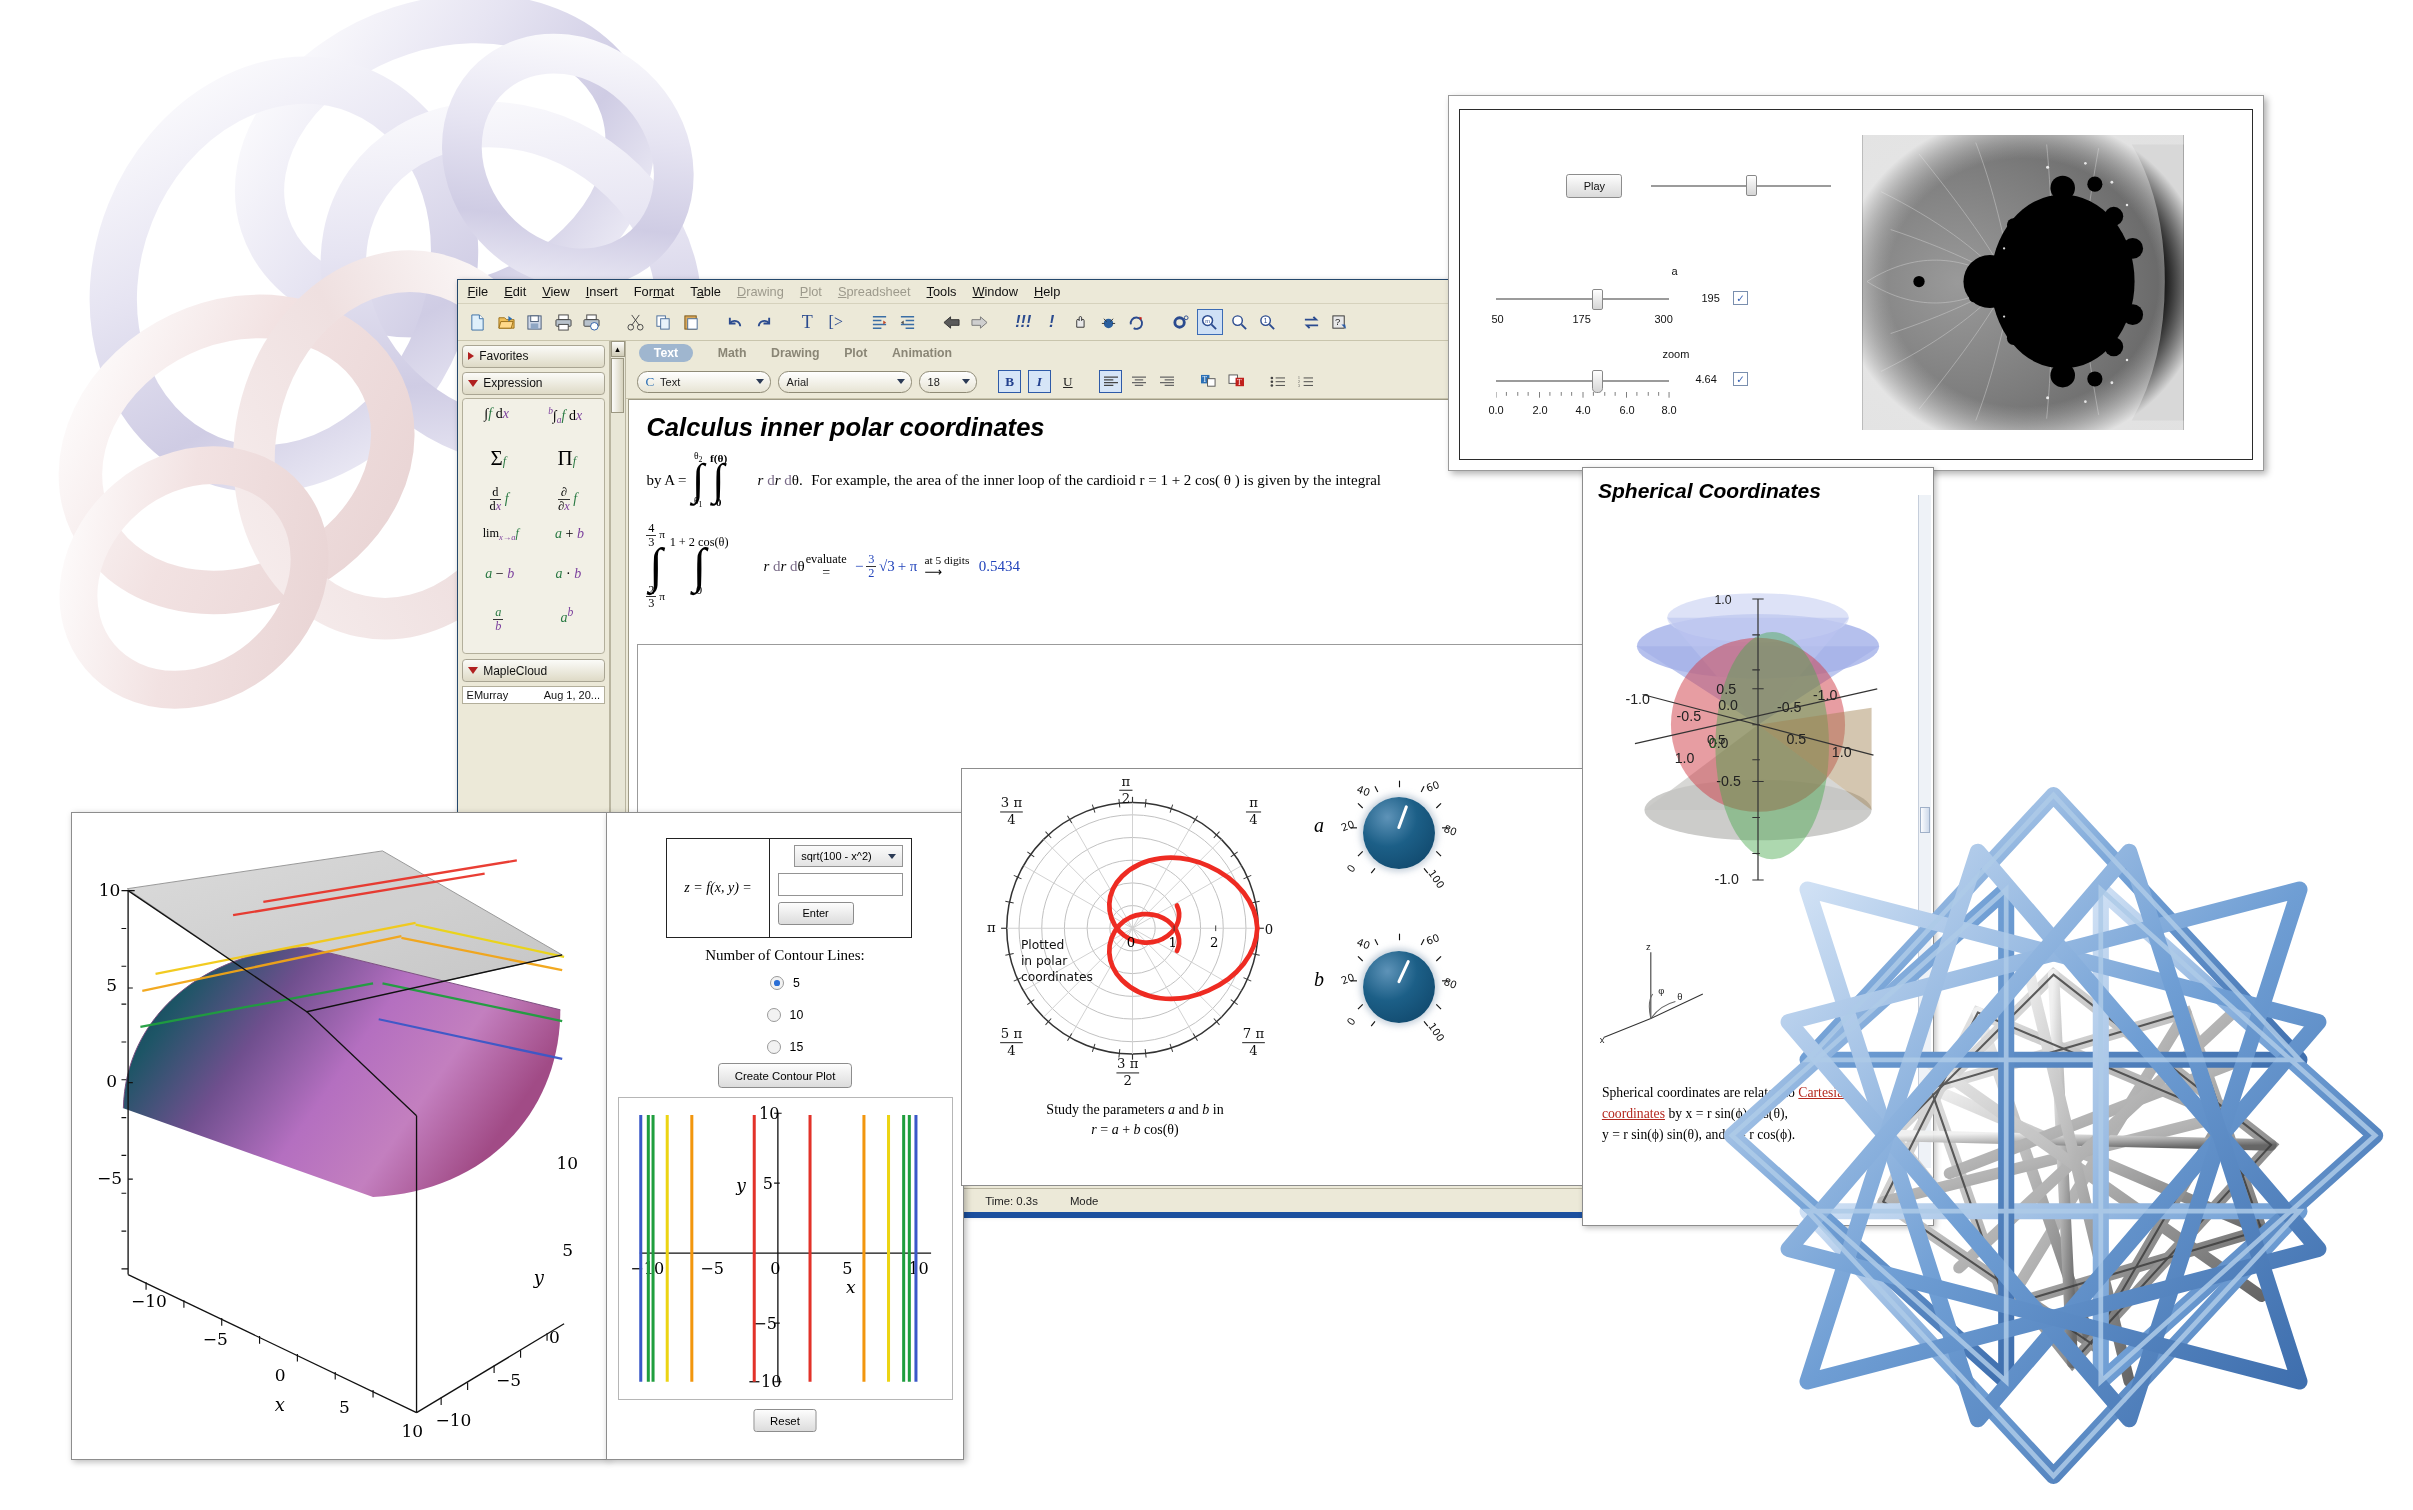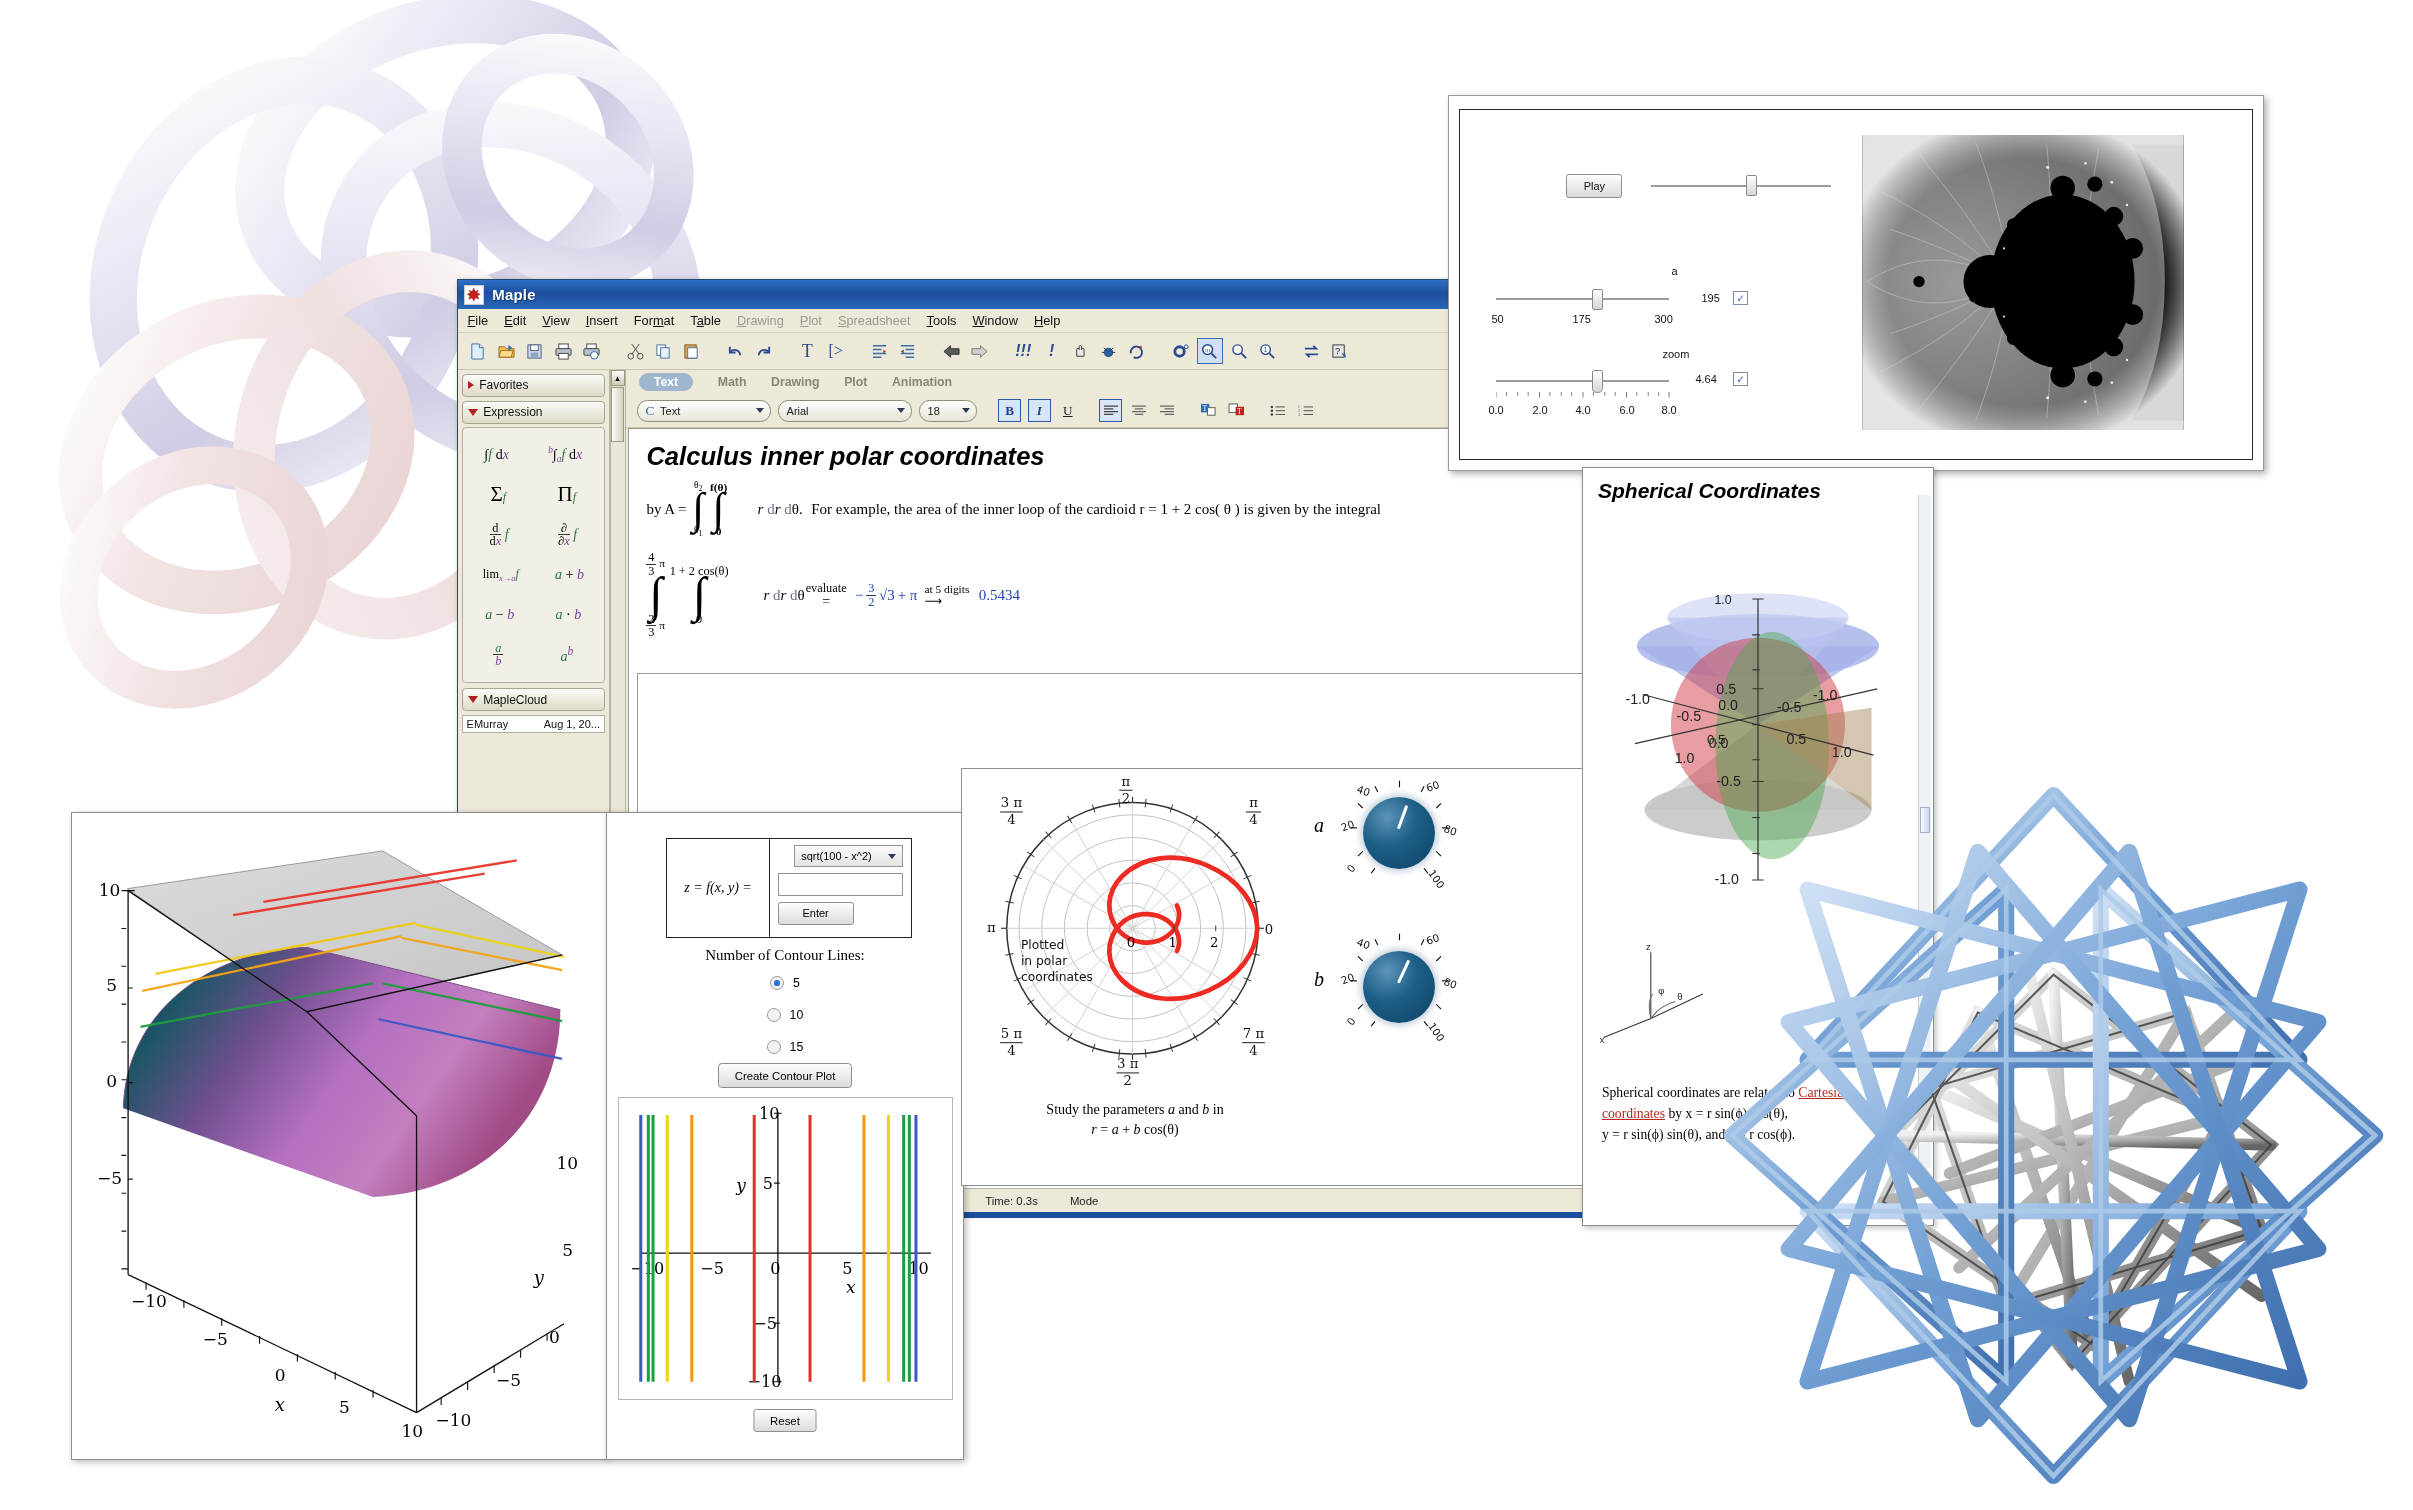--- a/index.html
+++ b/index.html
@@ -39,21 +39,21 @@
   #palette{width:143px;background:#ece9d8;border-right:0.9px solid #b9b5a0;padding:3.8px 3.8px 0 3.8px;}
   .pal-head{height:21px;background:linear-gradient(180deg,#fbfbf8,#dedac6);
       border:0.9px solid #a9a593;border-radius:3.8px;display:flex;align-items:center;
       padding-left:5.7px;font-size:12px;color:#111;margin-bottom:3.8px;}
   .tri{width:0;height:0;border-left:6.6px solid #b02020;border-top:4.7px solid transparent;
       border-bottom:4.7px solid transparent;margin-right:4.7px;}
   .tri.down{border-left:5.7px solid transparent;border-right:5.7px solid transparent;
       border-top:7.6px solid #b02020;border-bottom:0;}
   .pal-body{background:#f2f0e6;border:0.9px solid #b3af9b;border-radius:3.8px;padding:6.6px 1.9px;
       margin-bottom:5.7px;}
-  .pal-row{display:flex;justify-content:space-around;align-items:center;height:40px;
+  .pal-row{display:flex;justify-content:space-around;height:40px;
       font-family:"Liberation Serif",serif;font-size:14px;}
   .gr{color:#2a7a43;font-style:italic;}
   .pu{color:#7b3f9d;font-style:italic;}
   .frac{display:inline-block;text-align:center;line-height:1.05;font-size:12.3px;vertical-align:middle;}
   .frac .num{border-bottom:0.9px solid #333;padding:0 1.9px;display:block;}
   .cloud-row{display:flex;justify-content:space-between;font-size:11px;color:#111;
       background:#fff;border:0.9px solid #b3af9b;padding:1.9px 3.8px;}
 
   #vscroll{width:14px;background:#e8e6d6;border-left:0.9px solid #b9b5a0;
       border-right:0.9px solid #b9b5a0;position:relative;}
@@ -194,24 +194,20 @@
       <ellipse cx="250" cy="480" rx="170" ry="140" stroke="url(#tg2)" stroke-width="46" transform="rotate(-25 250 480)"></ellipse>
       <ellipse cx="420" cy="470" rx="150" ry="185" stroke="url(#tg3)" stroke-width="44" transform="rotate(12 420 470)"></ellipse>
       <ellipse cx="205" cy="610" rx="130" ry="110" stroke="url(#tg2)" stroke-width="40" transform="rotate(-40 205 610)"></ellipse>
       <ellipse cx="600" cy="170" rx="120" ry="105" stroke="url(#tg1)" stroke-width="42" transform="rotate(48 600 170)"></ellipse>
     </g>
   </svg>
 </div>
 
 <div class="abs noselect" id="maple-window">
 
-  <div id="titlebar">
-    <div class="maple-logo"></div>
-    <div class="tname">Maple</div>
-  </div>
 
   <div id="menubar">
     <div class="mi"><u>F</u><span>ile</span></div>
     <div class="mi"><u>E</u>dit</div>
     <div class="mi"><u>V</u>iew</div>
     <div class="mi"><u>I</u>nsert</div>
     <div class="mi">For<u>m</u>at</div>
     <div class="mi">T<u>a</u>ble</div>
     <div class="mi dis"><u>D</u>rawing</div>
     <div class="mi dis"><u>P</u>lot</div>

